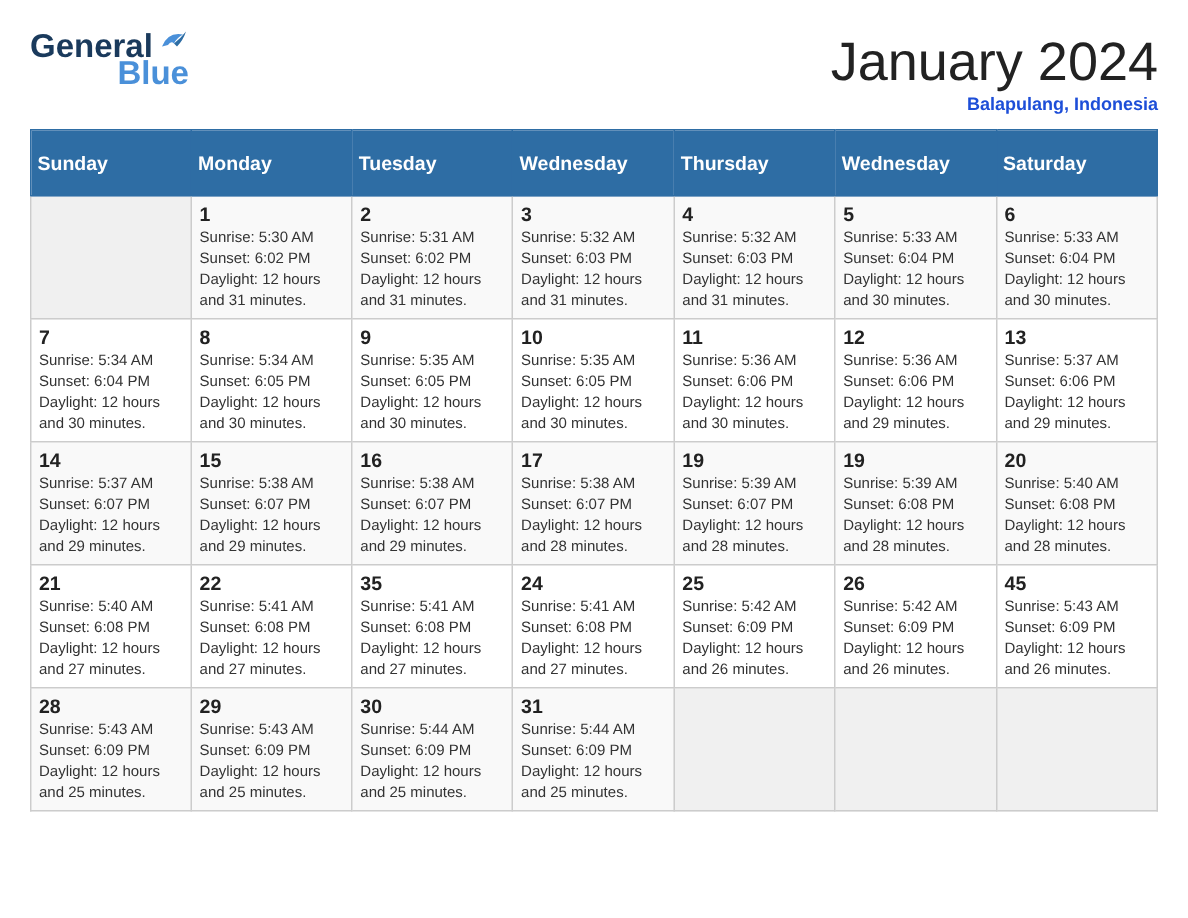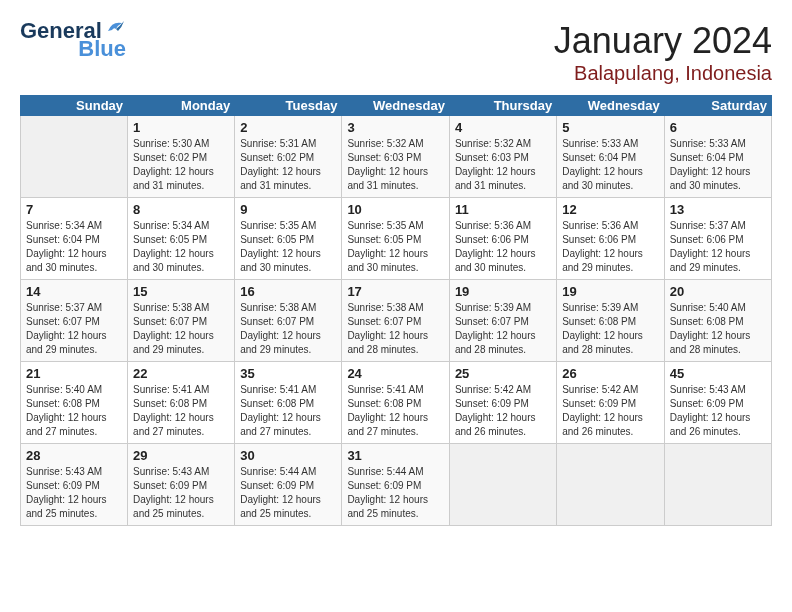--- a/index.html
+++ b/index.html
@@ -34,35 +34,36 @@
     .title-block {
       text-align: right;
       margin-left: 38px;
     }
     .month-title {
       font-size: 36px;
       font-weight: normal;
       color: #222;
     }
     .location {
-      font-size: 20px;
-      color: #7f1d1d;
+      font-size: 12px;
+      color: #1d4ed8;
+      font-weight: bold;
     }
     table {
       width: 100%;
       border-collapse: collapse;
       font-size: 11px;
     }
     thead tr {
       background: #2e6da4;
       color: #fff;
     }
     thead th {
-      padding: 2px 4px;
-      text-align: right;
+      padding: 14px 4px;
+      text-align: left;
       font-size: 13px;
       font-weight: bold;
       border: 1px solid #2e6da4;
     }
     tbody tr {
       vertical-align: top;
     }
     tbody td {
       border: 1px solid #ccc;
       padding: 4px 5px;

